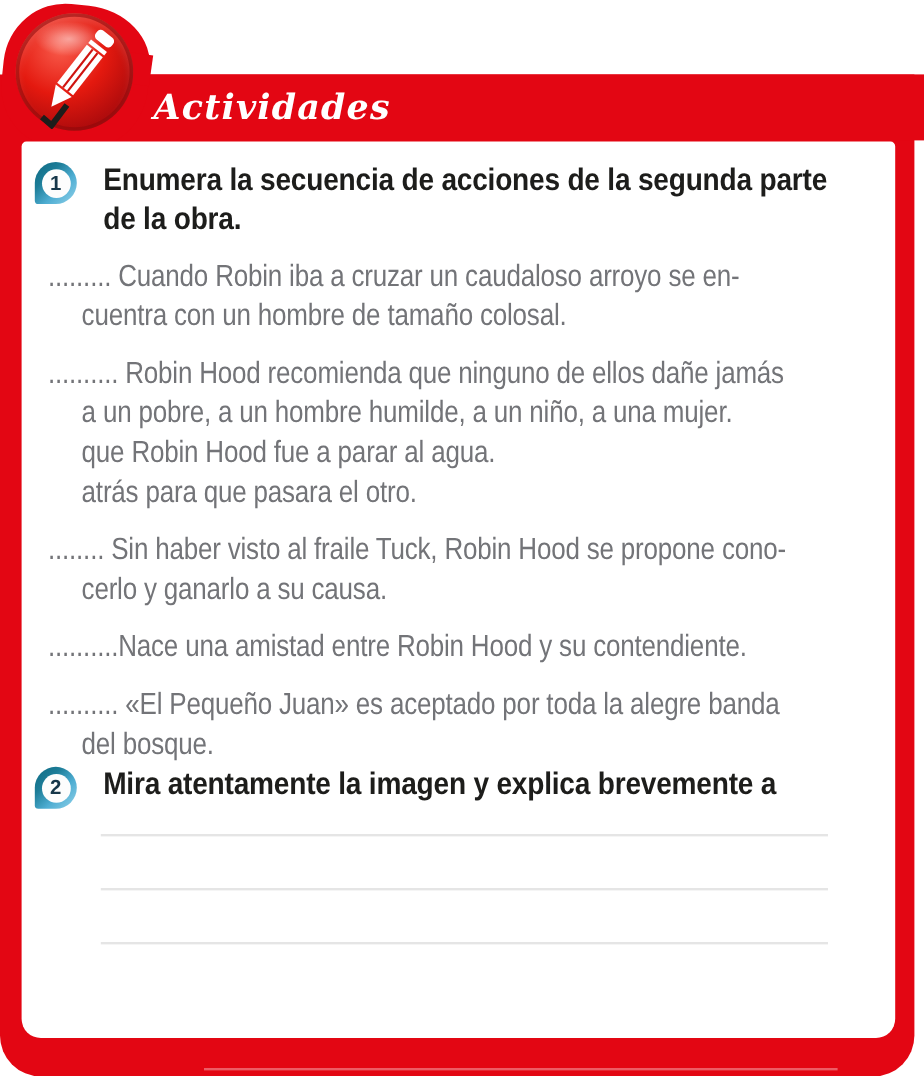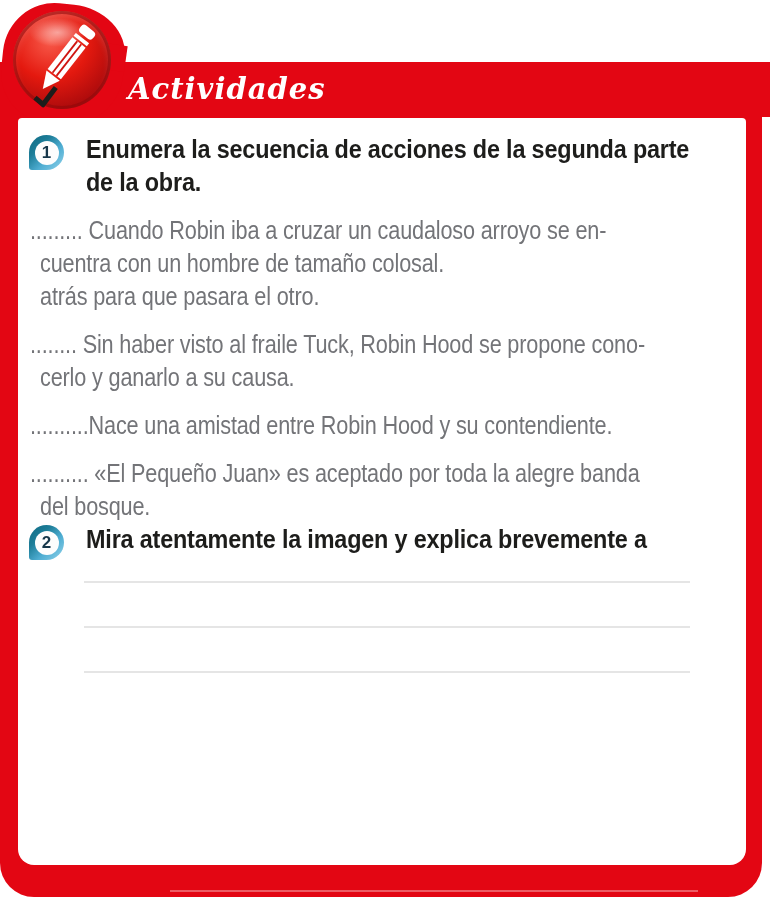--- a/index.html
+++ b/index.html
@@ -38,22 +38,22 @@
         display:flex;align-items:center;justify-content:center;}
   .num-inner{width:24px;height:24px;border-radius:50%;background:#fdfdfd;color:#17374a;
         font-weight:700;font-size:17px;line-height:24px;text-align:center;}
 
   .tline,.iline{height:33px;line-height:33px;}
   .tline>span{display:inline-block;transform:scaleX(.9);transform-origin:0 60%;white-space:pre;
         font-weight:700;font-size:26px;color:#1d1d1b;letter-spacing:-.2px;}
   .items{margin-top:5px;}
   .iline>span{display:inline-block;transform:scaleX(.85);transform-origin:0 60%;white-space:pre;
         font-weight:400;font-size:25.5px;color:#737478;letter-spacing:-.2px;}
-  .iline.l1{padding-left:12px;margin-top:15px;}
-  .iline.l2{padding-left:22px;text-decoration:underline;}
+  .iline.l1{padding-left:22px;margin-top:15px;}
+  .iline.l2{padding-left:50px;text-decoration:underline;}
 
   .answers{margin-left:66px;width:606px;}
   .answer-line{height:45px;border-bottom:2px solid #e5e5e5;}
   .answer-line:first-child{height:27px;}
 
   .footer-line{position:absolute;left:170px;top:890px;width:528px;height:2px;
         background:rgba(255,255,255,.35);}
 </style>
 </head>
 <body>
@@ -91,20 +91,25 @@
     <div class="tline"><span>Enumera la secuencia de acciones de la segunda parte</span></div>
     <div class="tline"><span>de la obra.</span></div>
   </div>
 
   <div class="items">
     <div>
       <div class="iline l1"><span>......... Cuando Robin iba a cruzar un caudaloso arroyo se en-</span></div>
       <div class="iline l2"><span>cuentra con un hombre de tamaño colosal.</span></div>
     </div>
     <div>
+      <div class="iline l1"><span>.......... Robin Hood recomienda que ninguno de ellos dañe jamás</span></div>
+      <div class="iline l2"><span>a un pobre, a un hombre humilde, a un niño, a una mujer.</span></div>
+    </div>
+    <div>
+      <div class="iline l2"><span>que Robin Hood fue a parar al agua.</span></div>
     </div>
     <div>
       <div class="iline l2"><span>atrás para que pasara el otro.</span></div>
     </div>
     <div>
       <div class="iline l1"><span>........ Sin haber visto al fraile Tuck, Robin Hood se propone cono-</span></div>
       <div class="iline l2"><span>cerlo y ganarlo a su causa.</span></div>
     </div>
     <div>
       <div class="iline l1"><span>..........Nace una amistad entre Robin Hood y su contendiente.</span></div>

